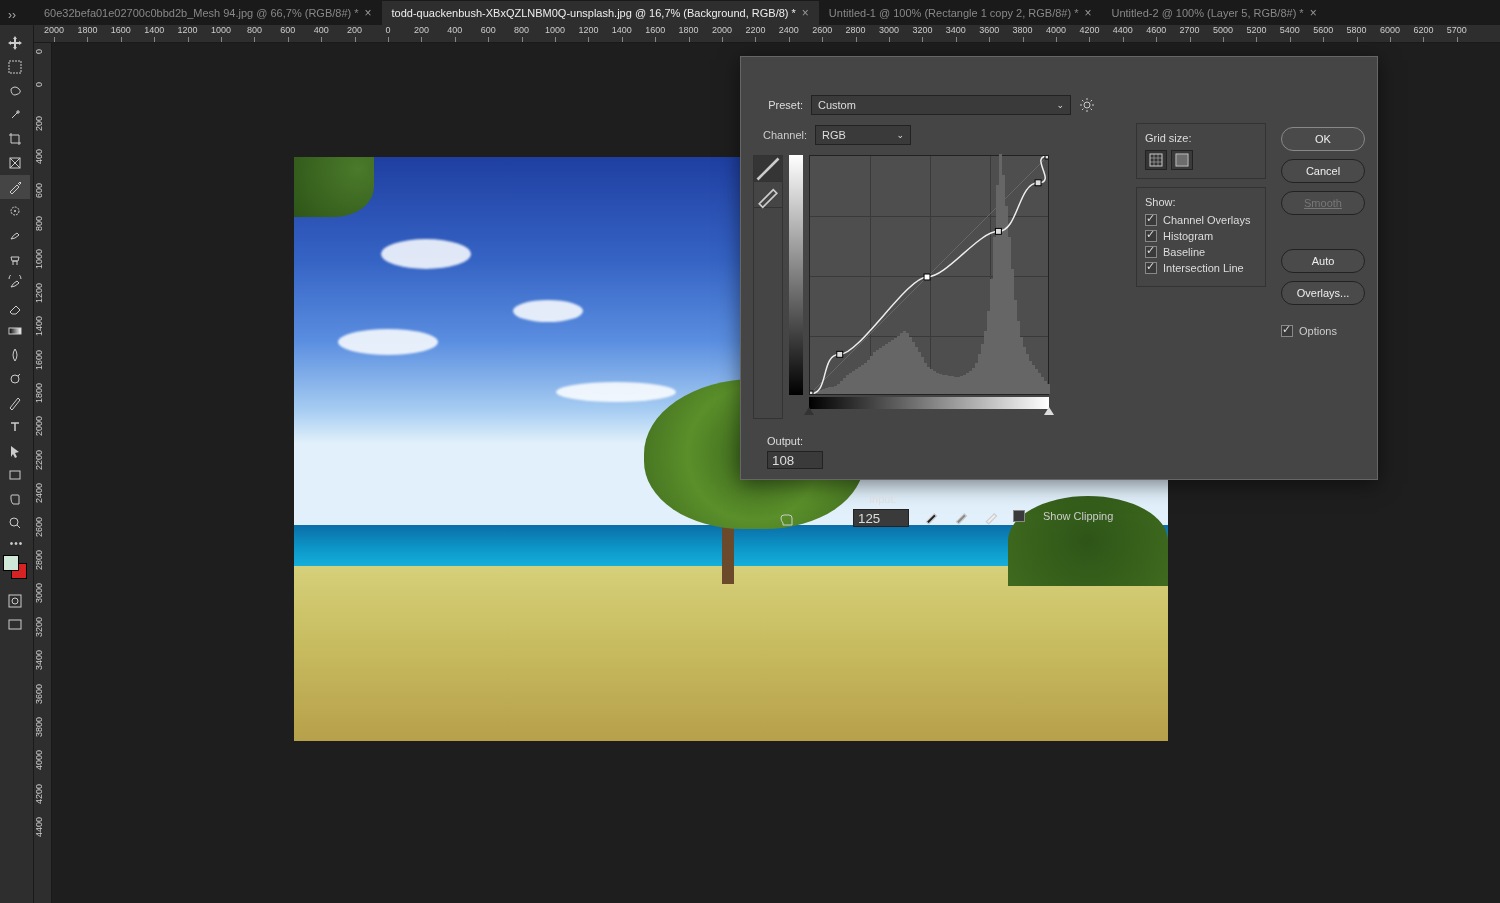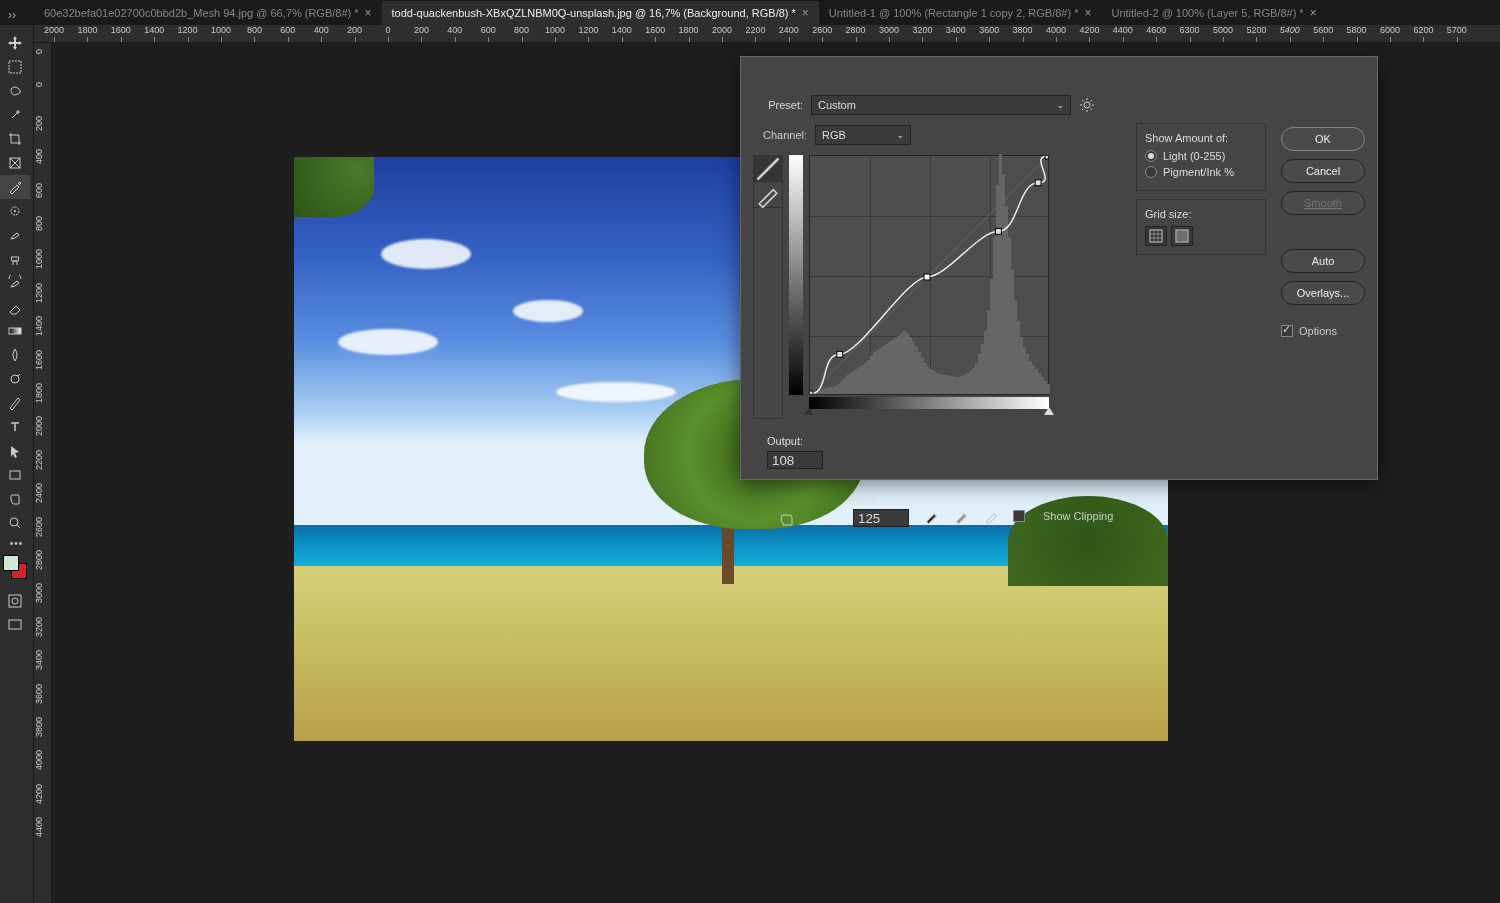--- a/index.html
+++ b/index.html
@@ -71,21 +71,21 @@
   .curve-pt{fill:#ddd;stroke:#000;}
   .curve-pt.sel{fill:#fff;}
   .grad-h{width:240px;height:12px;background:linear-gradient(to right,#000,#fff);margin-top:2px;}
   .slider-tri{position:relative;width:240px;height:10px;}
   .tri{position:absolute;width:0;height:0;border-left:5px solid transparent;border-right:5px solid transparent;top:-2px;}
   .tri.black{border-bottom:8px solid #333;left:-5px;}
   .tri.white{border-bottom:8px solid #ddd;right:-5px;}
   
   .io-label{position:absolute;left:14px;top:280px;color:#ddd;}
   .io-box{position:absolute;left:14px;top:296px;width:56px;height:18px;background:#3a3a3a;border:1px solid #222;padding:2px 4px;color:#ddd;}
-  .in-label{position:absolute;left:96px;top:338px;color:#ddd;}
+  .in-label{position:absolute;left:116px;top:338px;color:#ddd;}
   .in-box{position:absolute;left:100px;top:354px;width:56px;height:18px;background:#3a3a3a;border:1px solid #222;padding:2px 4px;color:#ddd;}
   
   .hand-icon{position:absolute;left:24px;top:356px;}
   .eyedroppers{position:absolute;left:170px;top:352px;display:flex;gap:12px;align-items:center;}
   .ed{width:18px;height:18px;cursor:pointer;display:flex;align-items:center;justify-content:center;}
   .chk{appearance:none;width:12px;height:12px;border:1px solid #888;background:#3a3a3a;cursor:pointer;position:relative;}
   .chk:checked::after{content:"✓";position:absolute;top:-3px;left:0;color:#ddd;font-size:11px;}
   .show-clip-lbl{margin-left:6px;}
   
   .right-col{position:absolute;top:38px;left:395px;width:130px;}
@@ -291,24 +291,24 @@
       <div class="tick" style="left: 821.6px;">2800</div>
       <div class="tick" style="left: 855px;">3000</div>
       <div class="tick" style="left: 888.4px;">3200</div>
       <div class="tick" style="left: 921.8px;">3400</div>
       <div class="tick" style="left: 955.2px;">3600</div>
       <div class="tick" style="left: 988.6px;">3800</div>
       <div class="tick" style="left: 1022px;">4000</div>
       <div class="tick" style="left: 1055.4px;">4200</div>
       <div class="tick" style="left: 1088.8px;">4400</div>
       <div class="tick" style="left: 1122.2px;">4600</div>
-      <div class="tick" style="left: 1155.6px;">6300</div>
+      <div class="tick" style="left: 1155.6px;">2700</div>
       <div class="tick" style="left: 1189px;">5000</div>
       <div class="tick" style="left: 1222.4px;">5200</div>
-      <div class="tick" style="left: 1255.8px; font-style: italic;">5400</div>
+      <div class="tick" style="left: 1255.8px;">5400</div>
       <div class="tick" style="left: 1289.2px;">5600</div>
       <div class="tick" style="left: 1322.6px;">5800</div>
       <div class="tick" style="left: 1356px;">6000</div>
       <div class="tick" style="left: 1389.4px;">6200</div>
       <div class="tick" style="left: 1422.8px;">5700</div>
     </div>
   </div>
 <div class="ruler-v" id="vr">
     <div class="tick" style="top: 6px;">0</div>
     <div class="tick" style="top: 39.4px;">0</div>
@@ -534,47 +534,57 @@
               <path d="M3 13 L10 6 L12 8 L5 15 Z" fill="#eee" stroke="#ccc"></path>
             </svg>
           </div>
         <input type="checkbox" class="chk" style="">
         <span class="show-clip-lbl">Show Clipping</span>
       </div>
     </div>
 
     <div class="right-col">
       <div class="group">
-        <div class="group-title">Show Amount of:</div>
-        <label class="radiorow">
-            <input type="radio" class="radio" name="amt" checked="" style="">
-            <span>Light  (0-255)</span>
-          </label>
-        <label class="radiorow">
-            <input type="radio" class="radio" name="amt" style="">
-            <span>Pigment/Ink %</span>
-          </label>
-      </div>
-      <div class="group">
         <div class="group-title">Grid size:</div>
         <div class="grid-btns">
           <div class="gbtn active">
               <svg width="14" height="14">
                 <rect x="1" y="1" width="12" height="12" fill="none" stroke="#ccc"></rect>
                 <path d="M5 1v12M9 1v12M1 5h12M1 9h12" stroke="#ccc" stroke-width="0.5"></path>
               </svg>
             </div>
           <div class="gbtn">
               <svg width="14" height="14">
                 <rect x="1" y="1" width="12" height="12" fill="none" stroke="#ccc"></rect>
                 <path d="M3 1v12M5 1v12M7 1v12M9 1v12M11 1v12M1 3h12M1 5h12M1 7h12M1 9h12M1 11h12" stroke="#ccc" stroke-width="0.4"></path>
               </svg>
             </div>
         </div>
       </div>
+      <div class="group">
+        <div class="group-title">Show:</div>
+        <div id="show-opts">
+            <label class="chkrow">
+              <input type="checkbox" class="chk" checked="" style="">
+              <span>Channel Overlays</span>
+            </label>
+            <label class="chkrow">
+              <input type="checkbox" class="chk" checked="" style="">
+              <span>Histogram</span>
+            </label>
+            <label class="chkrow">
+              <input type="checkbox" class="chk" checked="" style="">
+              <span>Baseline</span>
+            </label>
+            <label class="chkrow">
+              <input type="checkbox" class="chk" checked="" style="">
+              <span>Intersection Line</span>
+            </label>
+          </div>
+      </div>
     </div>
 
     <div class="btn-col">
       <div class="btn primary">OK</div>
       <div class="btn">Cancel</div>
       <div class="btn disabled">Smooth</div>
       <div style="height:18px"></div>
       <div class="btn">Auto</div>
       <div class="btn">Overlays...</div>
       <label class="preview-chk">

